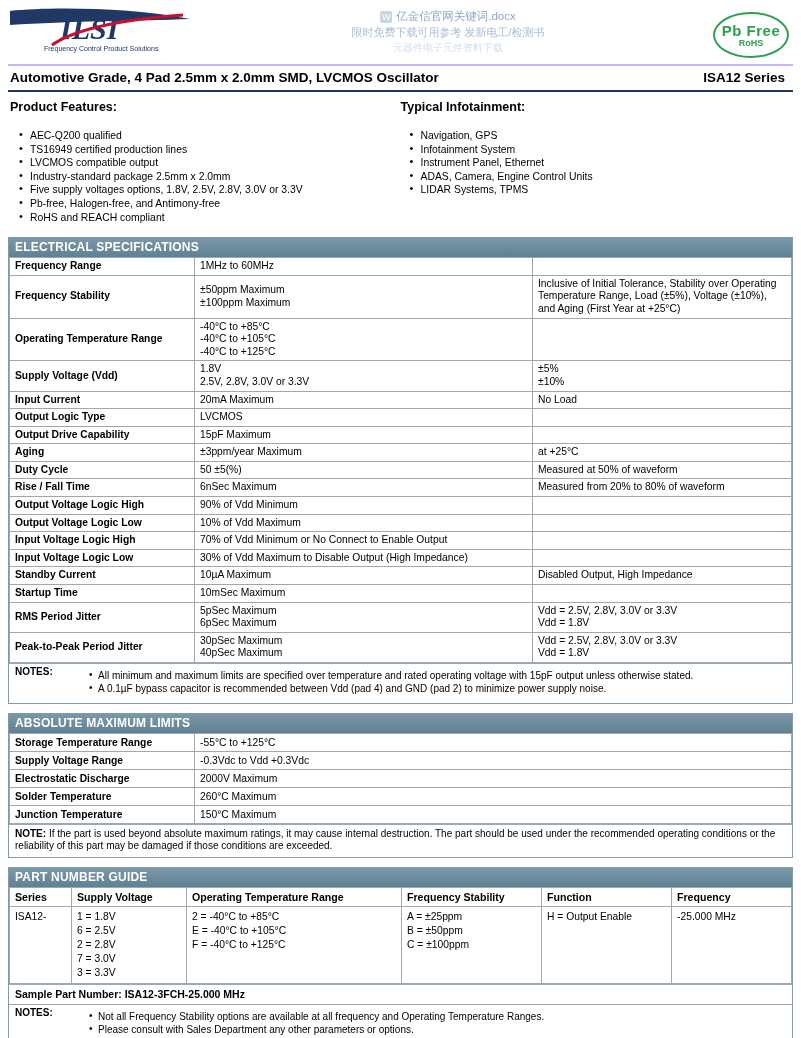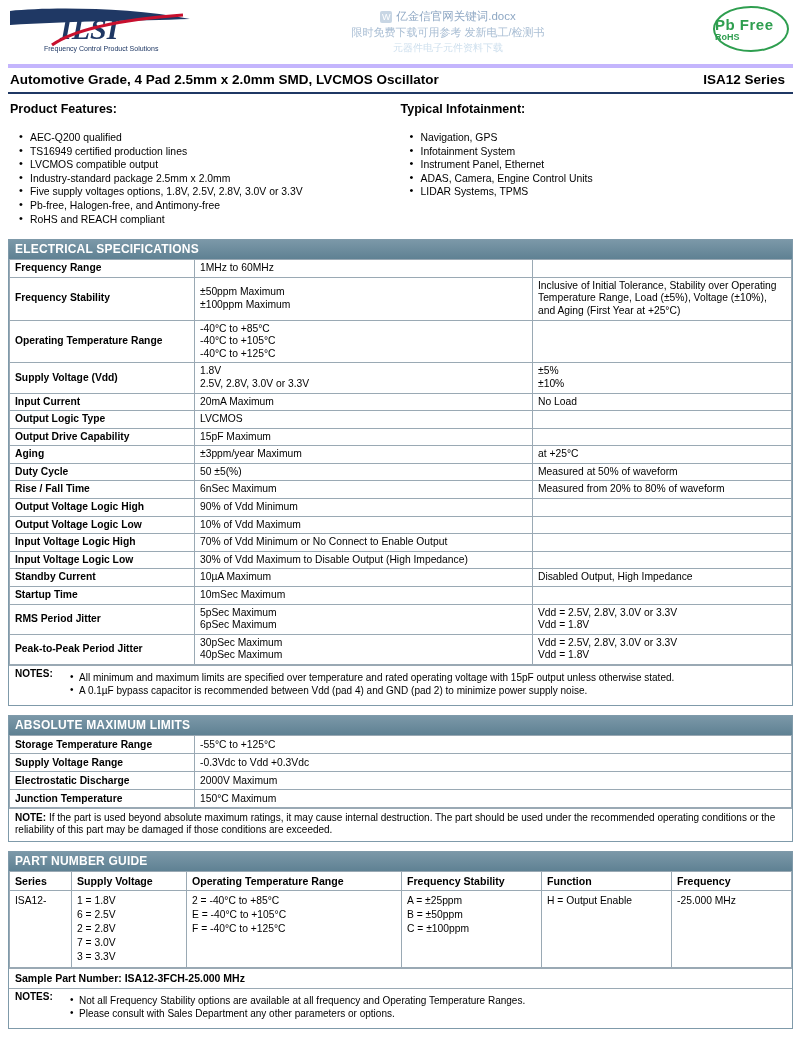--- a/index.html
+++ b/index.html
@@ -59,35 +59,35 @@
     font-size: 9px;
     line-height: 12px;
     text-align:center;
     border-radius: 2px;
     margin-right: 4px;
     vertical-align: middle;
   }
   .pbfree {
     position: absolute;
     right: 4px;
-    top: 2px;
+    top: 8px;
     width: 76px;
     height: 46px;
     border: 2px solid #2e9e4f;
     border-radius: 50%;
-    text-align: left;
+    text-align: center;
     color: #2e9e4f;
     font-weight: bold;
   }
   .pbfree .pb-main { font-size: 15px; line-height: 15px; padding-top: 9px; letter-spacing: .5px;}
   .pbfree .pb-sub { font-size: 9px; line-height: 11px; font-weight: bold;}
 
   
   .titlebar {
-    border-top: 4px solid #c4b5fd;
+    border-top: 2px solid #c4b5fd;
     border-bottom: 2px solid #1f3864;
     padding: 4px 2px 5px 2px;
     display: flex;
     align-items: center;
     justify-content: space-between;
     margin-top: 2px;
   }
   .titlebar .t-main {
     font-size: 13.5px;
     font-weight: bold;
@@ -161,20 +161,21 @@
   table.spec td.val { width: 338px; }
   table.spec td.note { }
   .multi { white-space: pre-line; }
 
   .notes {
     border-top: 1px solid #9aa9b4;
     padding: 2px 6px 3px 6px;
     font-size: 10px;
     line-height: 12.8px;
     display: flex;
+    gap: 19px;
   }
   .notes .nlabel { font-weight: bold; width: 48px; flex: 0 0 48px; }
   .notes ul { margin: 4px; padding-left: 12px; list-style: none; }
   .notes ul li { position: relative; }
   .notes ul li:before {
     content: "\2022";
     position: absolute; left: -9px; top: -1px;
   }
   .note-block {
     border-top: 1px solid #9aa9b4;
@@ -399,20 +400,24 @@
           <td class="lbl">Storage Temperature Range</td>
           <td>-55°C to +125°C</td>
         </tr>
         <tr>
           <td class="lbl">Supply Voltage Range</td>
           <td>-0.3Vdc to Vdd +0.3Vdc</td>
         </tr>
         <tr>
           <td class="lbl">Electrostatic Discharge</td>
           <td>2000V Maximum</td>
+        </tr>
+        <tr>
+          <td class="lbl">Solder Temperature</td>
+          <td>260°C Maximum</td>
         </tr>
         <tr>
           <td class="lbl">Junction Temperature</td>
           <td>150°C Maximum</td>
         </tr>
       </tbody>
     </table>
     <div class="note-block">
       <b>NOTE:</b>
       <span>If the part is used beyond absolute maximum ratings, it may cause internal destruction. The part should be used under the recommended operating conditions or the reliability of this part may be damaged if those conditions are exceeded.</span>

